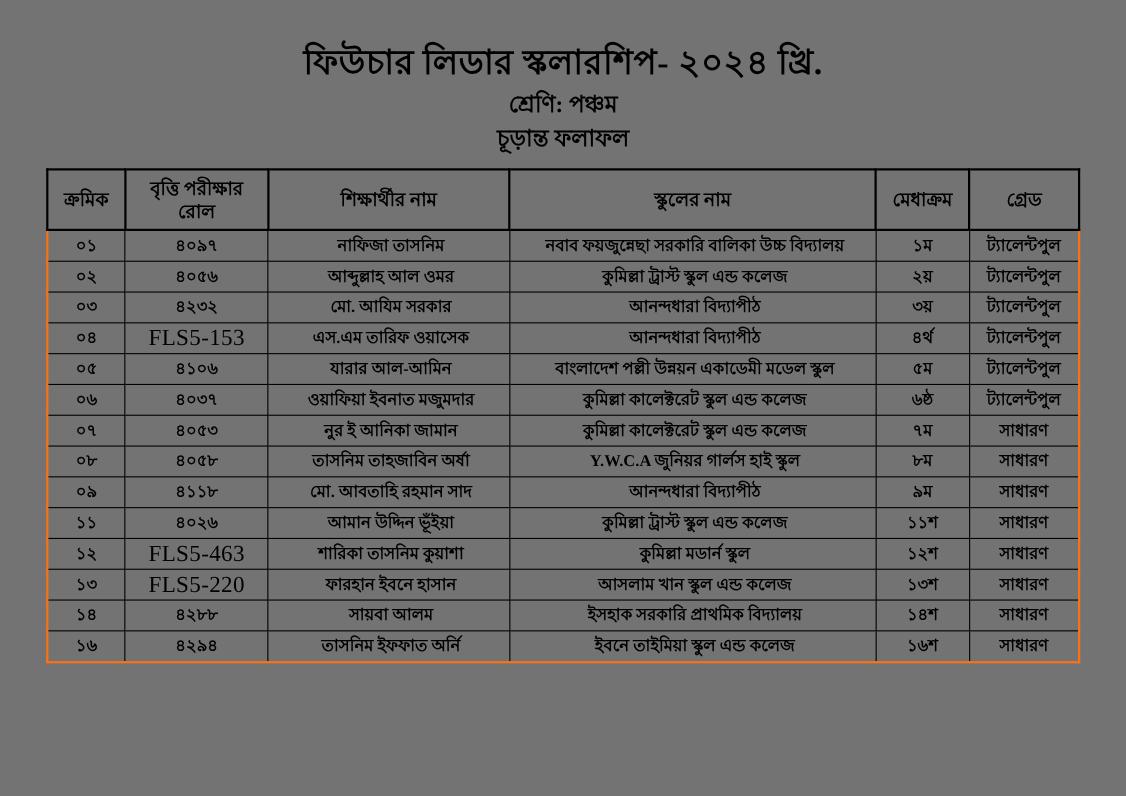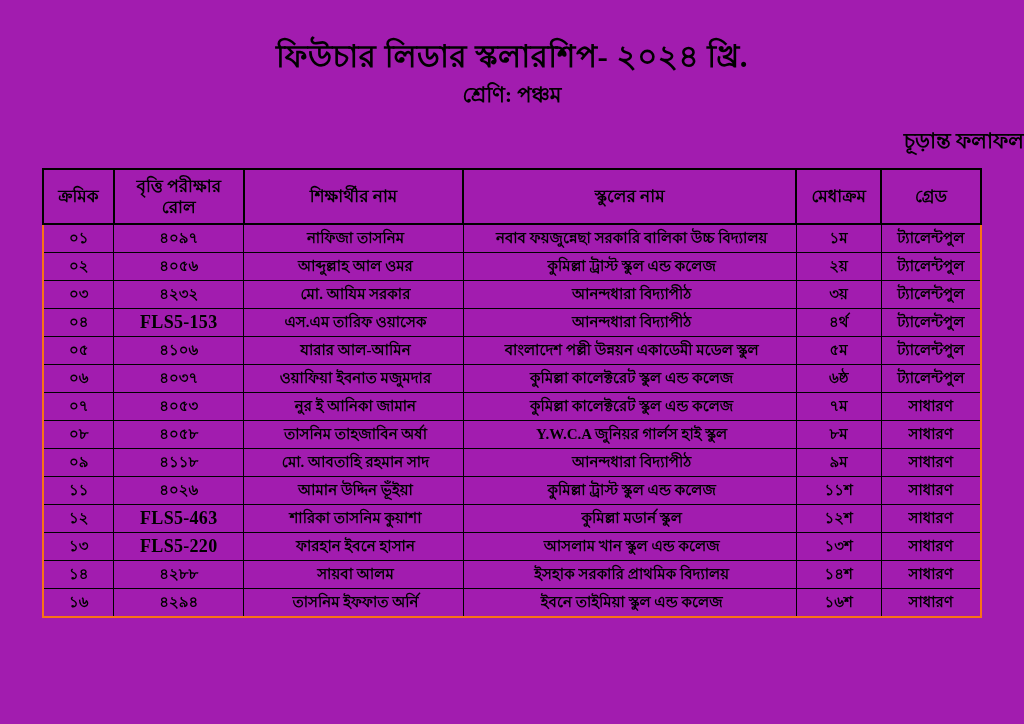--- a/index.html
+++ b/index.html
@@ -7,38 +7,38 @@
   body {
     width: 1024px;
     height: 724px;
     font-family: "Liberation Serif", serif;
     color: #000000;
     overflow: hidden;
   }
   .page {
     width: 1024px;
     height: 724px;
-    background: #a21caf;
+    background: #737373;
     padding-top: 36px;
   }
   .title {
     text-align: center;
     font-size: 31px;
     font-weight: 700;
     line-height: 1.35;
     letter-spacing: 0.5px;
   }
   .subtitle {
     text-align: center;
     font-size: 21px;
     font-weight: 700;
     line-height: 1.3;
     margin-top: 4px;
   }
-  .subtitle.second { margin-top: 19px; text-align: right; }
+  .subtitle.second { margin-top: 4px; }
   table.results {
     width: 940px;
     margin: 13px auto 0 auto;
     border-collapse: collapse;
     border: 2px solid #f97316;
     table-layout: fixed;
   }
   table.results th {
     border: 2px solid #000000;
     font-size: 17px;
@@ -60,22 +60,22 @@
     white-space: nowrap;
     overflow: hidden;
   }
   table.results td.cell-name,
   table.results td.cell-school {
     text-align: center;
     padding-left: 8px;
   }
   table.results td.cell-roll.latin {
     font-family: "Liberation Serif", serif;
-    font-weight: 700;
-    font-size: 18px;
+    font-weight: 400;
+    font-size: 21px;
     letter-spacing: 0.3px;
   }
   col.c-serial { width: 7.55%; }
   col.c-roll   { width: 13.85%; }
   col.c-name   { width: 23.40%; }
   col.c-school { width: 35.50%; }
   col.c-merit  { width: 9.05%; }
   col.c-grade  { width: 10.65%; }
 </style>
 </head>

